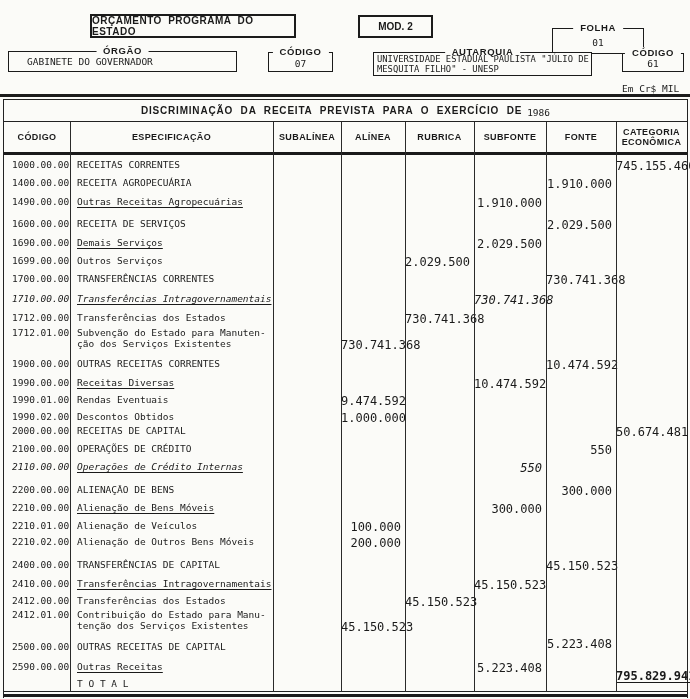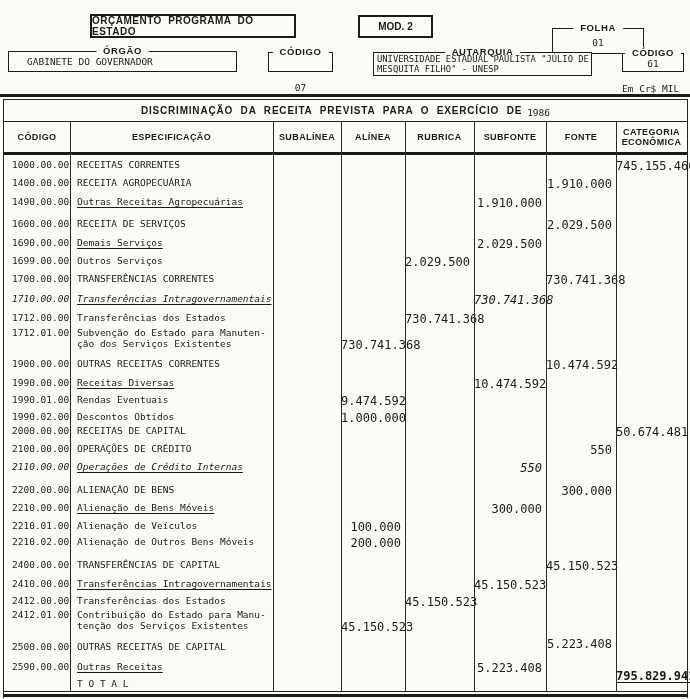--- a/index.html
+++ b/index.html
@@ -56,21 +56,21 @@
     <div class="center mono" style="position:absolute;left:0;top:3px;width:100%;height:20px;font-size:9.5px;">01</div>
   </div>
 
   <div class="fbox" style="left:8px;top:51px;width:229px;height:21px;">
     <span class="boxlabel">ÓRGÃO</span>
     <div class="mono" style="position:absolute;left:18px;top:4px;font-size:9.5px;white-space:nowrap;">GABINETE DO GOVERNADOR</div>
   </div>
 
   <div class="fbox" style="left:268px;top:52px;width:65px;height:20px;">
     <span class="boxlabel">CÓDIGO</span>
-    <div class="center mono" style="position:absolute;left:0;top:3px;width:100%;height:15px;font-size:9.5px;margin-top:24px;">07</div>
+    <div class="center mono" style="position:absolute;left:0;top:3px;width:100%;height:15px;font-size:9.5px;">07</div>
   </div>
 
   <div class="fbox" style="left:373px;top:52px;width:219px;height:24px;">
     <span class="boxlabel">AUTARQUIA</span>
     <div class="mono" style="position:absolute;left:3px;top:1px;font-size:8.8px;line-height:10px;white-space:nowrap;">
       <div>UNIVERSIDADE ESTADUAL PAULISTA "JÚLIO DE</div>
       <div>MESQUITA FILHO" - UNESP</div>
     </div>
   </div>
 

